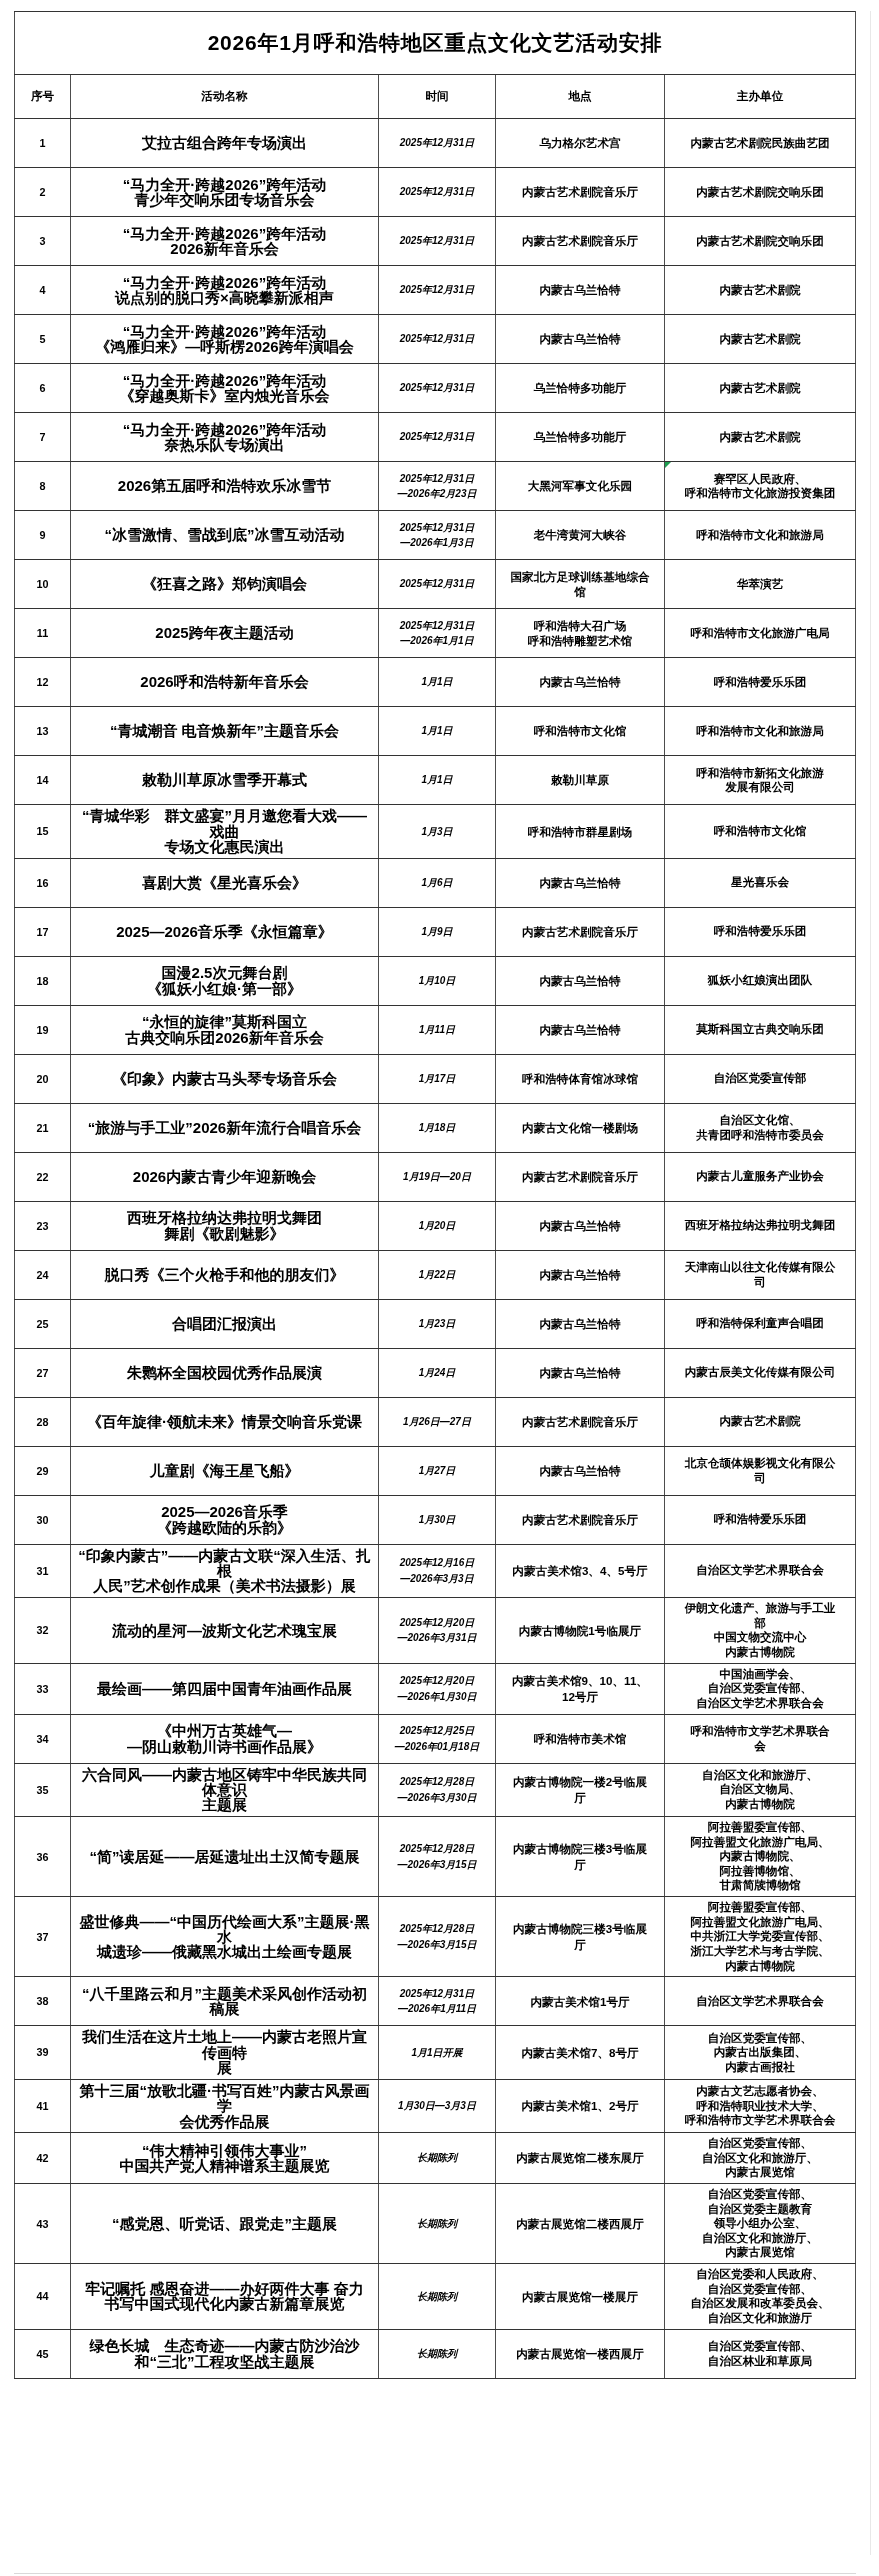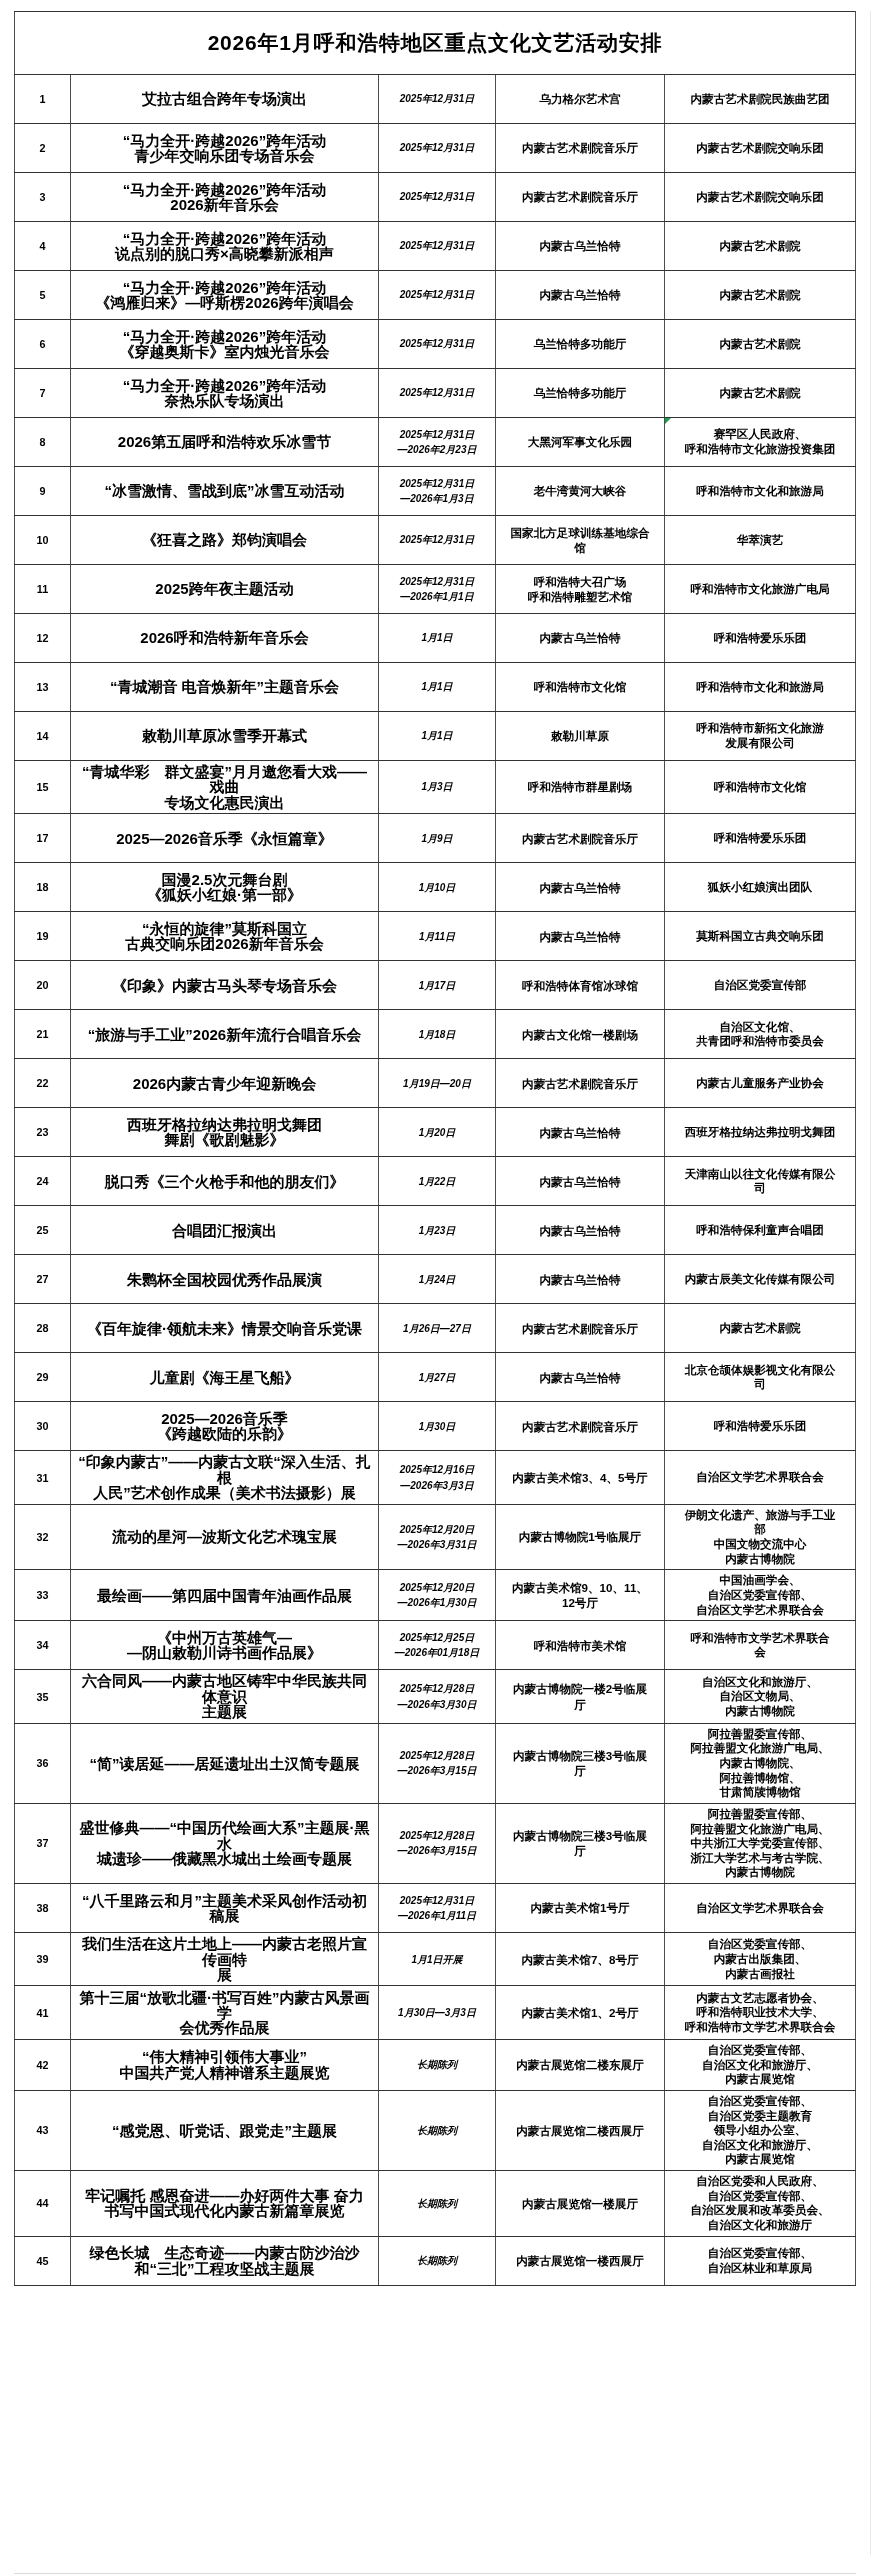--- a/index.html
+++ b/index.html
@@ -90,20 +90,27 @@
       <col style="width:56px">
       <col style="width:308px">
       <col style="width:117px">
       <col style="width:169px">
       <col style="width:191px">
     </colgroup>
     <thead>
       <tr class="title-row">
         <td colspan="5">2026年1月呼和浩特地区重点文化文艺活动安排</td>
       </tr>
+      <tr class="header-row">
+        <th>序号</th>
+        <th>活动名称</th>
+        <th>时间</th>
+        <th>地点</th>
+        <th>主办单位</th>
+      </tr>
     </thead>
     <tbody id="table-body">
         <tr class="data-row">
           <td class="c-no">1</td>
           <td class="c-name">艾拉古组合跨年专场演出</td>
           <td class="c-time">2025年12月31日</td>
           <td class="c-place">乌力格尔艺术宫</td>
           <td class="c-org">内蒙古艺术剧院民族曲艺团</td>
         </tr>
         <tr class="data-row">
@@ -210,20 +217,27 @@
           <td class="c-org">呼和浩特市新拓文化旅游
 发展有限公司</td>
         </tr>
         <tr class="data-row">
           <td class="c-no">15</td>
           <td class="c-name">“青城华彩　群文盛宴”月月邀您看大戏——戏曲
 专场文化惠民演出</td>
           <td class="c-time">1月3日</td>
           <td class="c-place">呼和浩特市群星剧场</td>
           <td class="c-org">呼和浩特市文化馆</td>
+        </tr>
+        <tr class="data-row">
+          <td class="c-no">16</td>
+          <td class="c-name">喜剧大赏《星光喜乐会》</td>
+          <td class="c-time">1月6日</td>
+          <td class="c-place">内蒙古乌兰恰特</td>
+          <td class="c-org">星光喜乐会</td>
         </tr>
         <tr class="data-row">
           <td class="c-no">17</td>
           <td class="c-name">2025—2026音乐季《永恒篇章》</td>
           <td class="c-time">1月9日</td>
           <td class="c-place">内蒙古艺术剧院音乐厅</td>
           <td class="c-org">呼和浩特爱乐乐团</td>
         </tr>
         <tr class="data-row">
           <td class="c-no">18</td>

